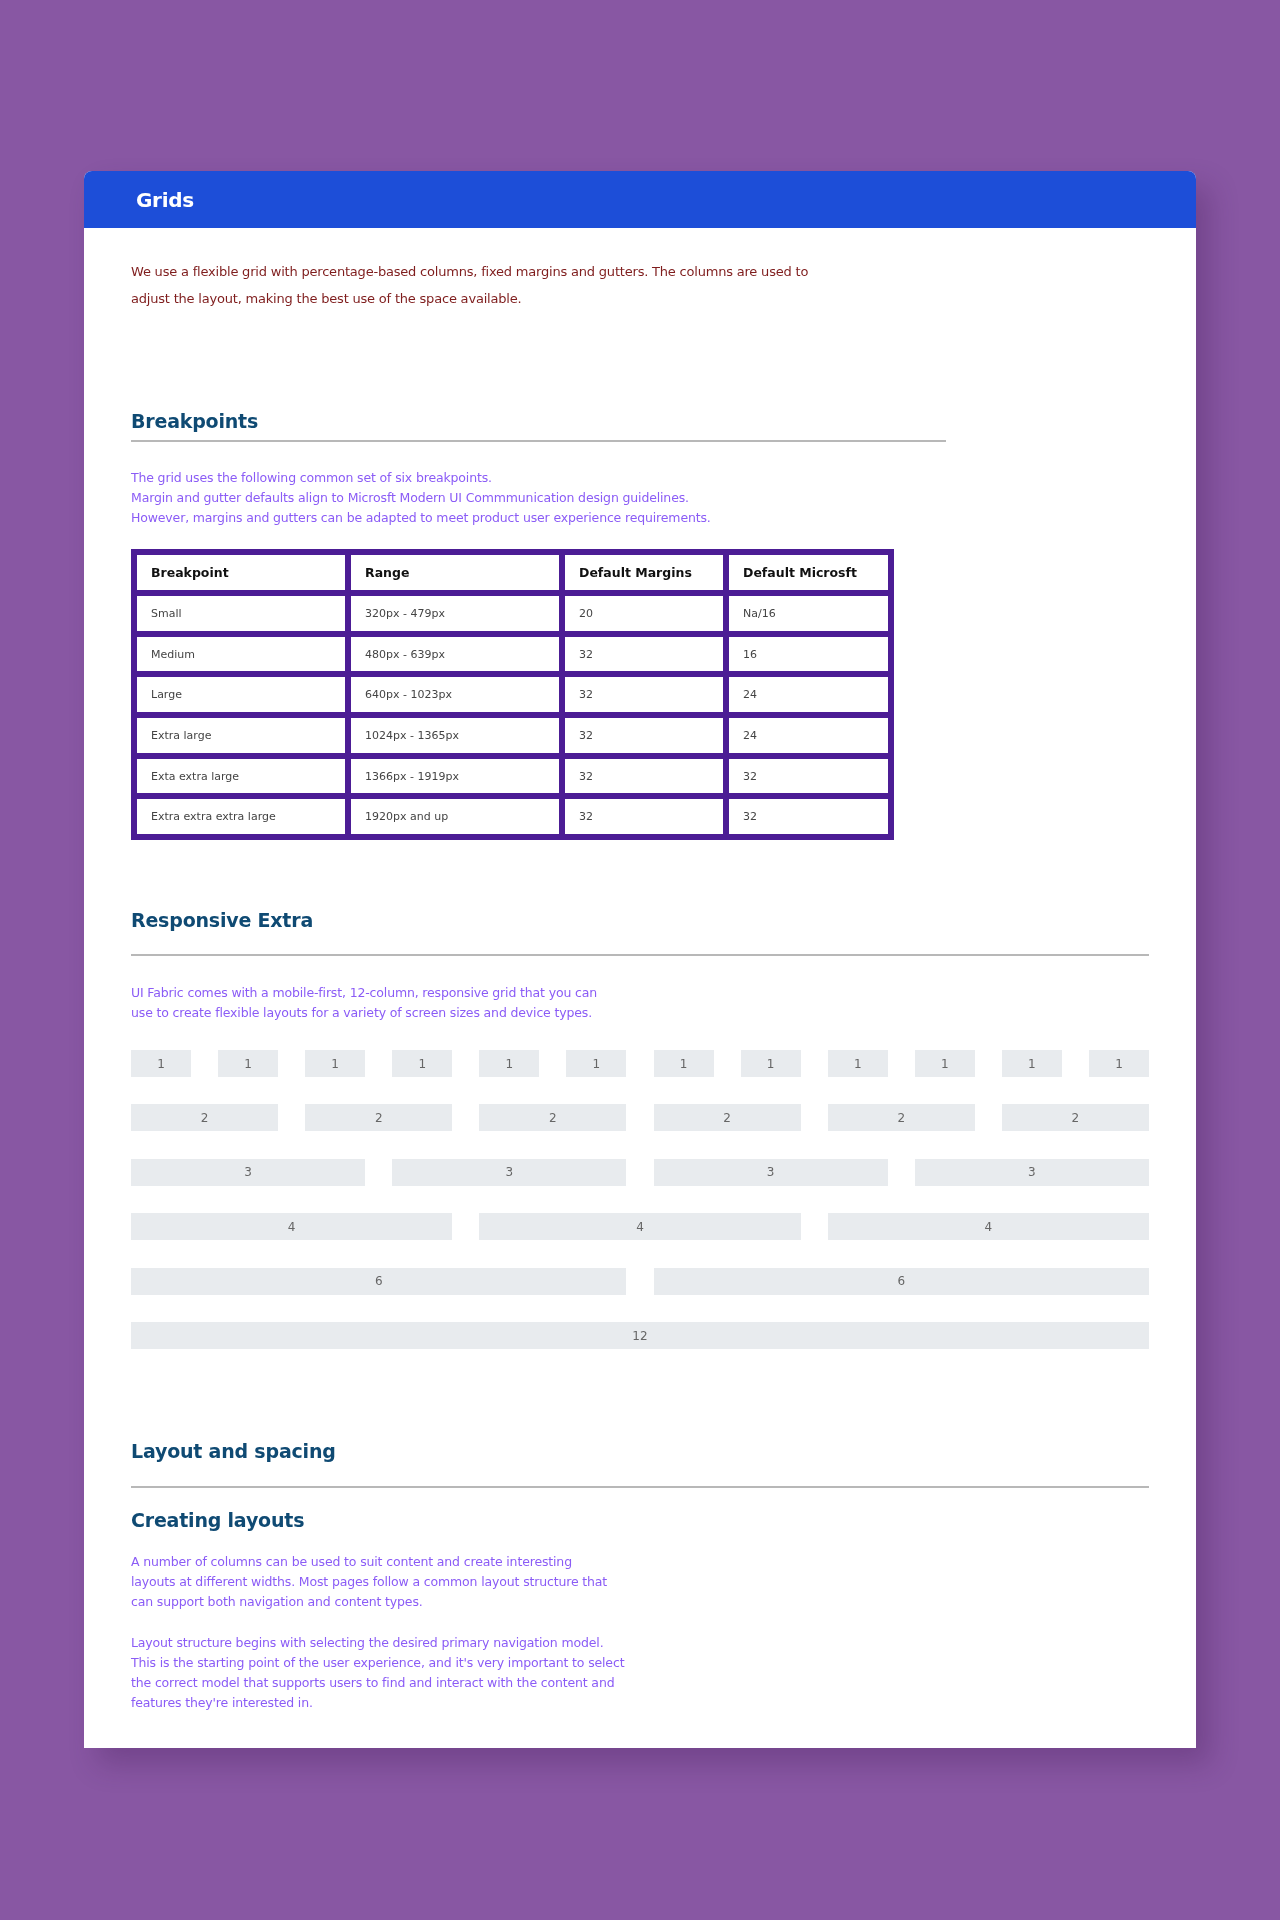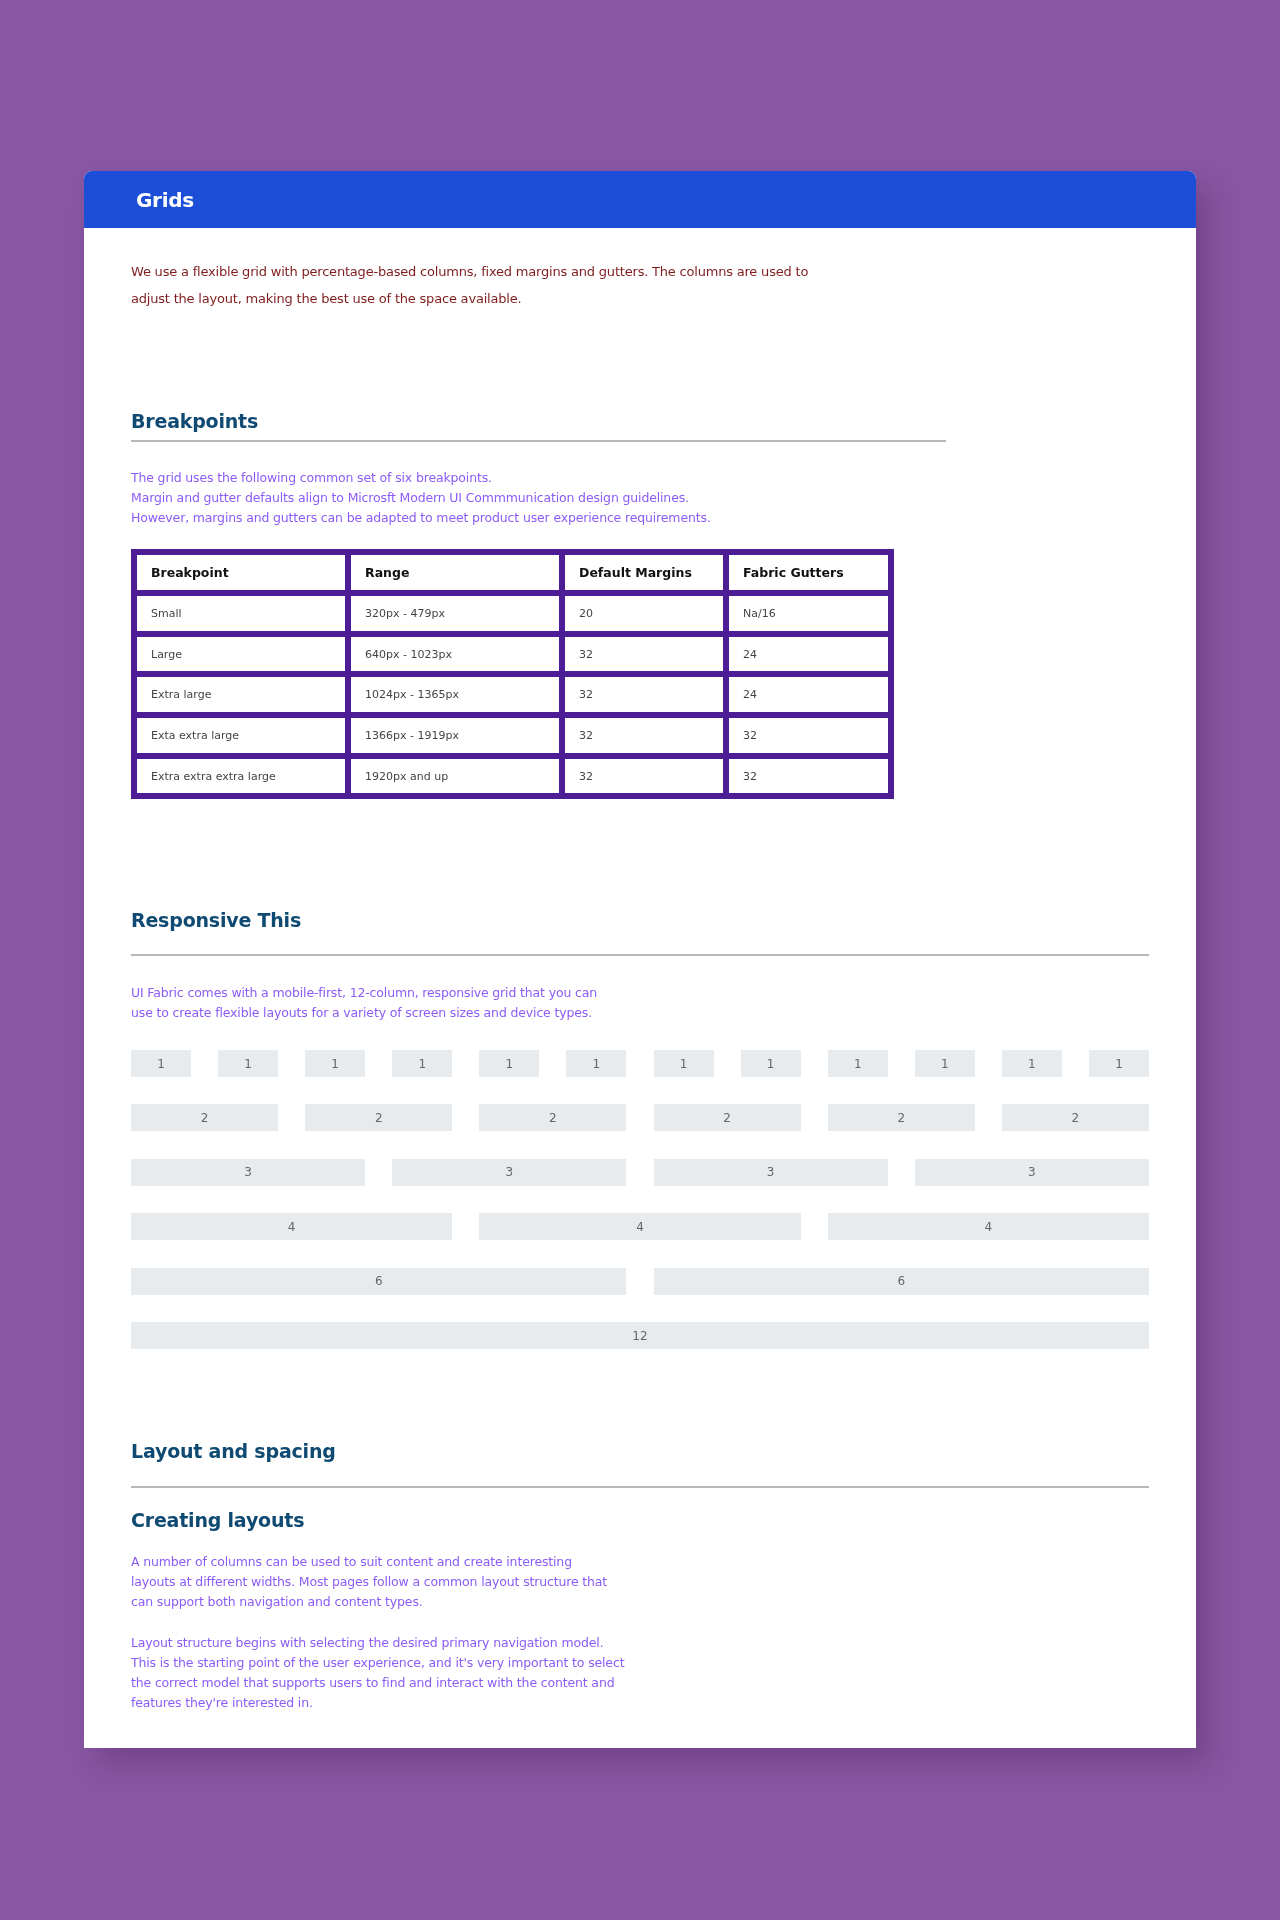--- a/index.html
+++ b/index.html
@@ -125,31 +125,37 @@
       <col style="width:214px">
         <col style="width:214px">
         <col style="width:164px">
         <col style="width:165px">
     </colgroup>
     <thead>
       <tr>
         <th>Breakpoint</th>
         <th>Range</th>
         <th>Default Margins</th>
-        <th>Fabric Gutters</th>
+        <th>Default Microsft</th>
       </tr>
     </thead>
     <tbody>
       <tr>
         <td>Small</td>
         <td>320px - 479px</td>
         <td>20</td>
         <td>Na/16</td>
       </tr>
       <tr>
+        <td>Medium</td>
+        <td>480px - 639px</td>
+        <td>32</td>
+        <td>16</td>
+      </tr>
+      <tr>
         <td>Large</td>
         <td>640px - 1023px</td>
         <td>32</td>
         <td>24</td>
       </tr>
       <tr>
         <td>Extra large</td>
         <td>1024px - 1365px</td>
         <td>32</td>
         <td>24</td>
@@ -162,21 +168,21 @@
       </tr>
       <tr>
         <td>Extra extra extra large</td>
         <td>1920px and up</td>
         <td>32</td>
         <td>32</td>
       </tr>
     </tbody>
   </table>
 
-  <div class="abs h2" style="left:47px; top:737px;">Responsive This</div>
+  <div class="abs h2" style="left:47px; top:737px;">Responsive Extra</div>
   <div class="abs divider" style="left:47px; top:783px; width:1018px;"></div>
   <div class="abs body-text" style="left:47px; top:812px; width:700px;">
     <div>UI Fabric comes with a mobile-first, 12-column, responsive grid that you can</div>
     <div>use to create flexible layouts for a variety of screen sizes and device types.</div>
   </div>
 
   <div id="grid-demo">
       <div class="grid-row" style="top: 879px;">
         <div class="grid-cell" style="left: 0px; width: 60px;">1</div>
         <div class="grid-cell" style="left: 87.09px; width: 60px;">1</div>

